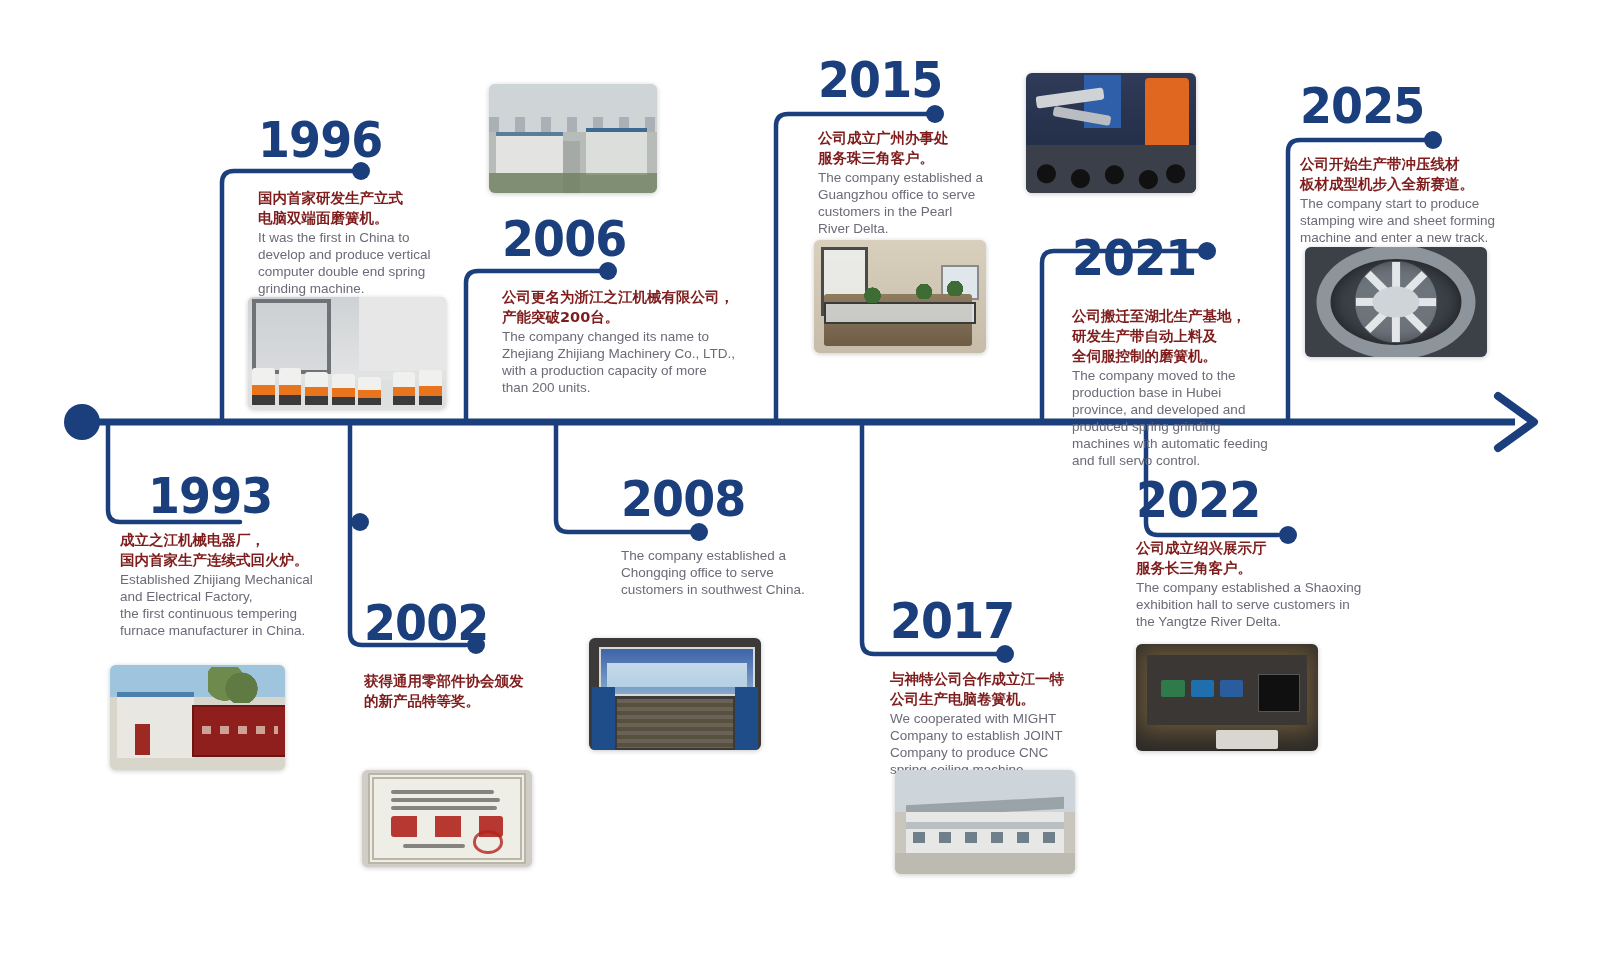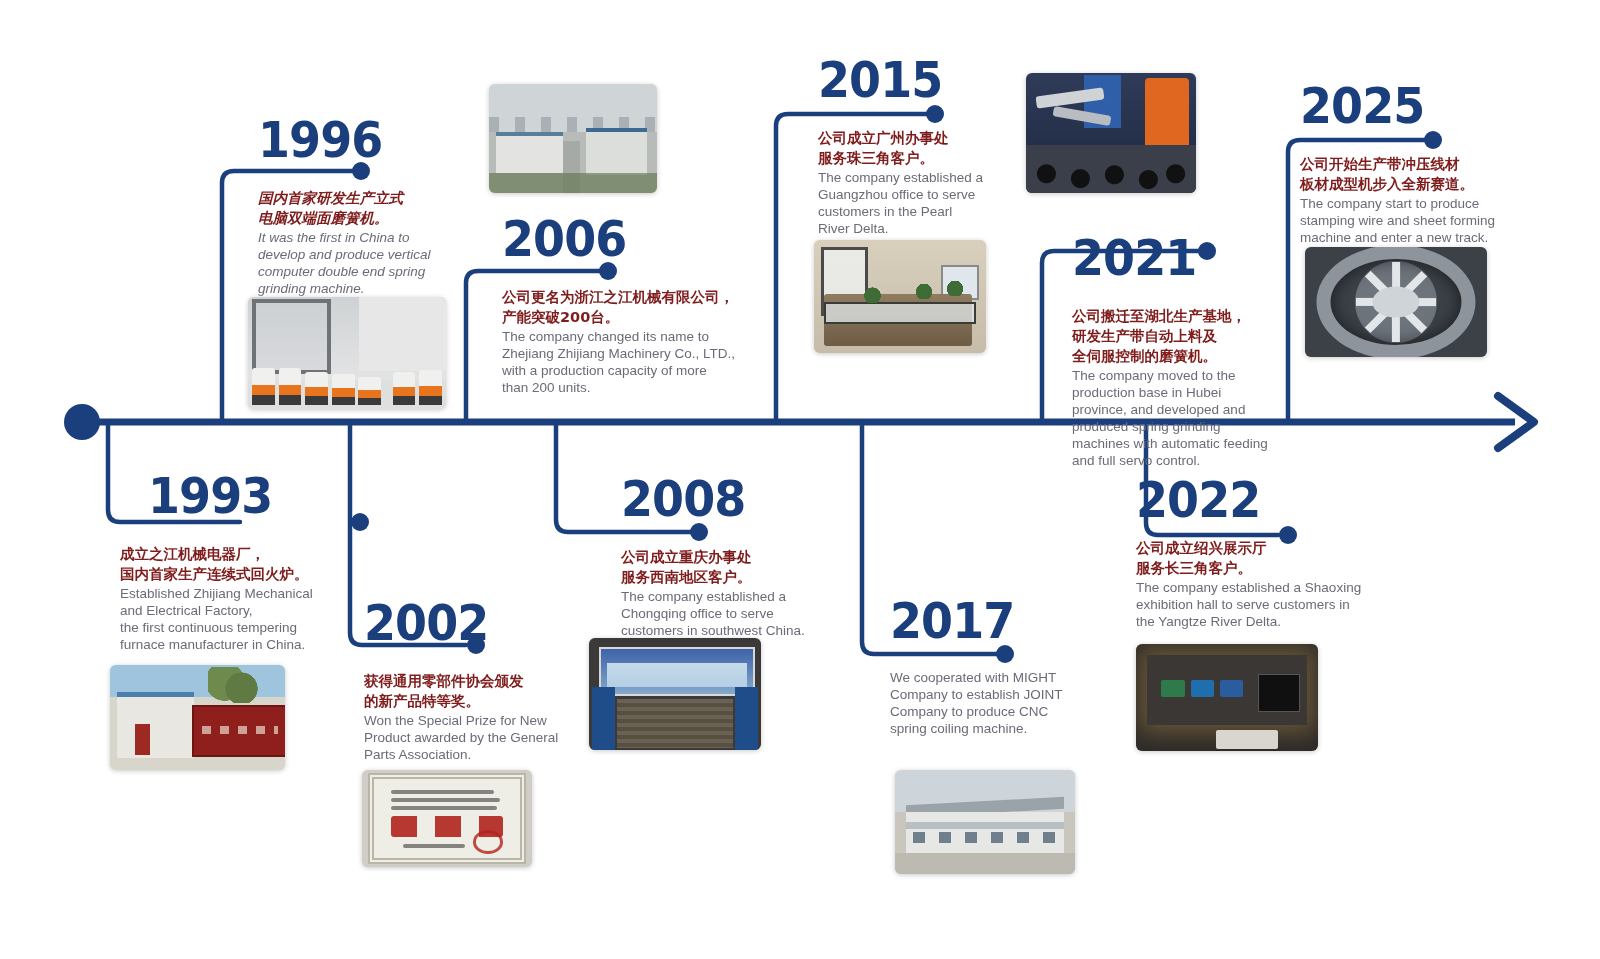--- a/index.html
+++ b/index.html
@@ -179,42 +179,42 @@
       <circle cx="935" cy="114" r="9"></circle>
       <circle cx="1005" cy="654" r="9"></circle>
       <circle cx="1207" cy="251" r="9"></circle>
       <circle cx="1288" cy="535" r="9"></circle>
       <circle cx="1433" cy="140" r="9"></circle>
     </g>
   </svg>
 
   <div class="event" style="left:148px;top:470px;width:230px;">
     <div class="year">1993</div>
-    <div class="desc" style="margin-left:-28px;margin-top:22px;width:240px;">
+    <div class="desc" style="margin-left:-28px;margin-top:8px;width:240px;">
       <div class="cn">成立之江机械电器厂，
 国内首家生产连续式回火炉。</div>
       <div class="en">Established Zhijiang Mechanical
 and Electrical Factory,
 the first continuous tempering
 furnace manufacturer in China.</div>
     </div>
   </div>
   <div class="photo p1993" style="left:110px;top:665px;width:175px;height:105px;">
     <div class="inner">
       <div class="bld"></div>
         <div class="door"></div>
         <div class="tree"></div>
         <div class="sign"></div>
     </div>
 
   </div>
 
   <div class="event" style="left:258px;top:114px;width:220px;">
     <div class="year">1996</div>
-    <div class="desc" style="margin-top:22px;width:200px;font-style:italic;">
+    <div class="desc" style="margin-top:22px;width:200px;">
       <div class="cn">国内首家研发生产立式
 电脑双端面磨簧机。</div>
       <div class="en">It was the first in China to
 develop and produce vertical
 computer double end spring
 grinding machine.</div>
     </div>
   </div>
   <div class="photo p1996" style="left:248px;top:297px;width:198px;height:112px;">
     <div class="inner">
@@ -232,23 +232,20 @@
       </div>
     </div>
 
   </div>
 
   <div class="event" style="left:364px;top:597px;width:230px;">
     <div class="year">2002</div>
     <div class="desc" style="margin-top:22px;width:220px;">
       <div class="cn">获得通用零部件协会颁发
 的新产品特等奖。</div>
-      <div class="en">Won the Special Prize for New
-Product awarded by the General
-Parts Association.</div>
     </div>
   </div>
   <div class="photo p2002" style="left:362px;top:770px;width:170px;height:97px;">
     <div class="inner">
       <div class="cert">
         <div class="l" style="top:14%;width:70%;"></div>
         <div class="l" style="top:24%;width:74%;"></div>
         <div class="l" style="top:34%;width:72%;"></div>
         <div class="big"></div>
         <div class="l" style="top:82%;width:42%;left:20%;"></div>
@@ -276,22 +273,20 @@
         <div class="b2"></div>
       <div class="road"></div>
         <div class="green"></div>
     </div>
 
   </div>
 
   <div class="event" style="left:584px;top:473px;width:230px;margin-left:37px;">
     <div class="year">2008</div>
     <div class="desc" style="margin-top:22px;width:215px;">
-      <div class="cn">公司成立重庆办事处
-服务西南地区客户。</div>
       <div class="en">The company established a
 Chongqing office to serve
 customers in southwest China.</div>
     </div>
   </div>
   <div class="photo p2008" style="left:589px;top:638px;width:172px;height:112px;">
     <div class="inner">
       <div class="board"></div>
         <div class="pillarL"></div>
         <div class="pillarR"></div>
@@ -320,20 +315,22 @@
       <div class="plant" style="left:28%;top:40%;"></div>
       <div class="plant" style="left:58%;top:36%;"></div>
       <div class="plant" style="left:76%;top:34%;"></div>
     </div>
 
   </div>
 
   <div class="event" style="left:890px;top:595px;width:230px;">
     <div class="year">2017</div>
     <div class="desc" style="margin-top:22px;width:200px;">
+      <div class="cn">与神特公司合作成立江一特
+公司生产电脑卷簧机。</div>
       <div class="en">We cooperated with MIGHT
 Company to establish JOINT
 Company to produce CNC
 spring coiling machine.</div>
     </div>
   </div>
   <div class="photo p2017" style="left:895px;top:770px;width:180px;height:104px;">
     <div class="inner">
       <div class="roof"></div>
         <div class="body"></div>

